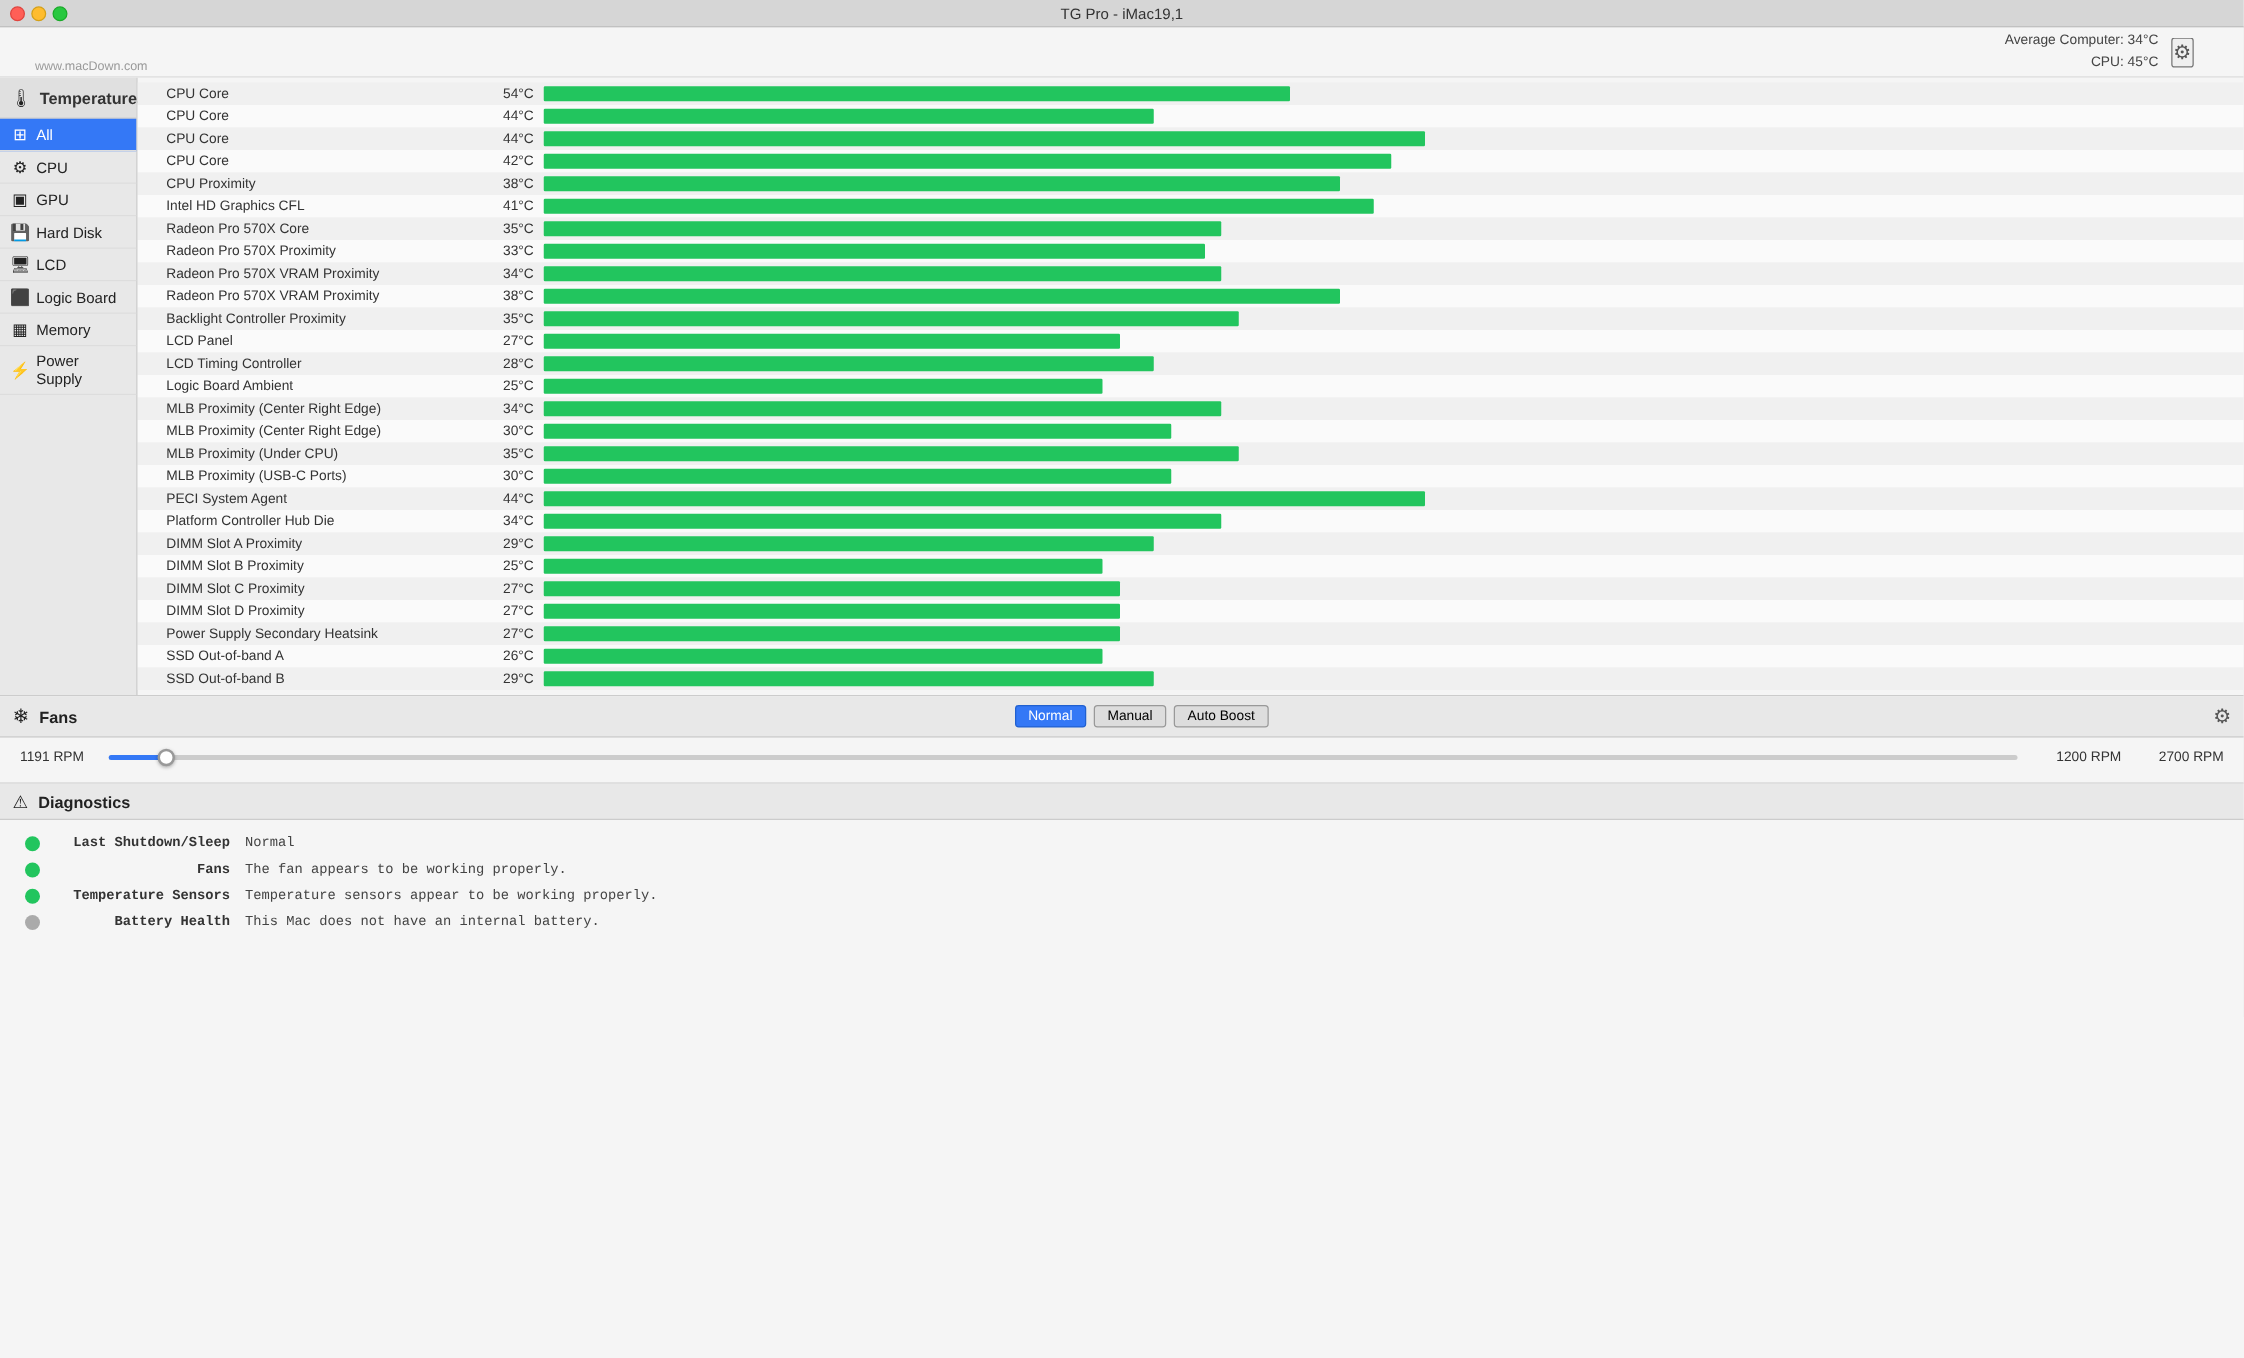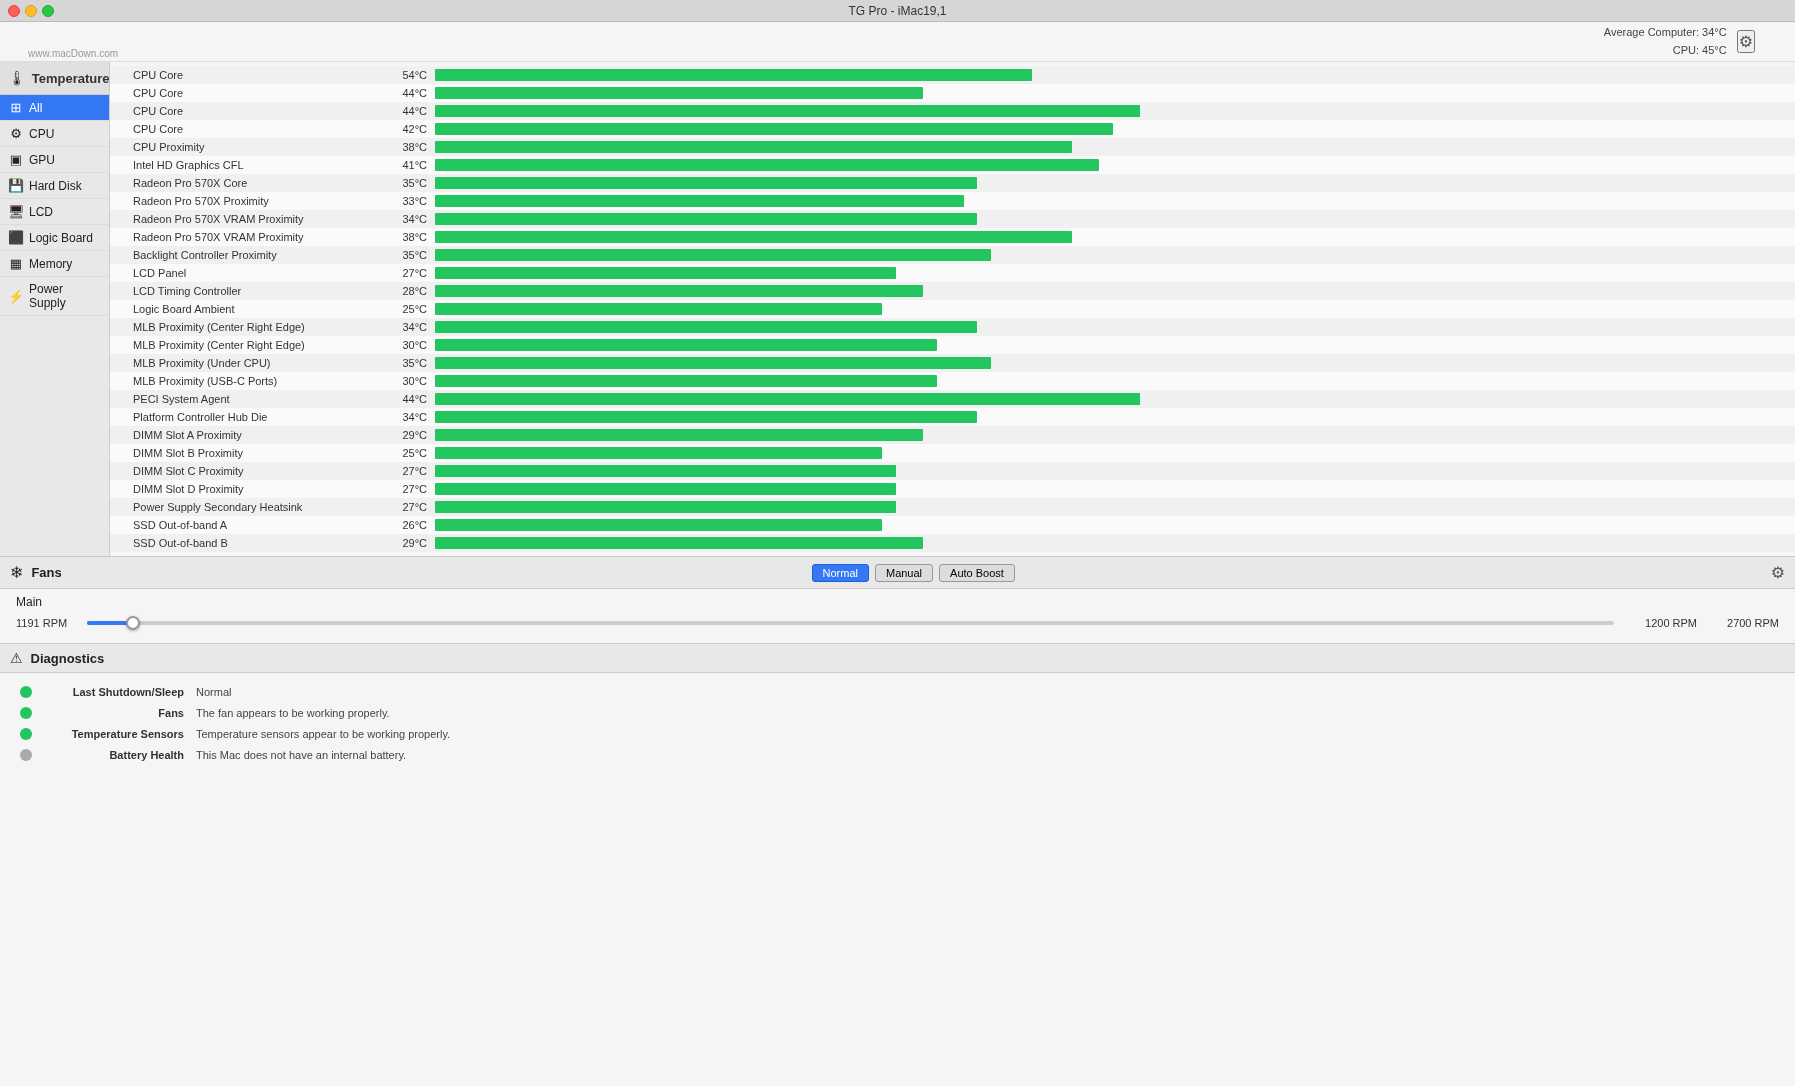--- a/index.html
+++ b/index.html
@@ -274,20 +274,21 @@
       gap: 8px;
     }
     .diag-content {
       padding: 8px 20px;
     }
     .diag-row {
       display: flex;
       align-items: center;
       padding: 4px 0;
       gap: 12px;
+      font-family: Liberation Mono, monospace;
     }
     .diag-dot {
       width: 12px;
       height: 12px;
       border-radius: 50%;
       margin-top: 1px;
       flex-shrink: 0;
     }
     .diag-dot.green { background: #22c55e; }
     .diag-dot.gray { background: #aaa; }
@@ -584,21 +585,20 @@
       </div>
       <div class="fans-header-right" id="fan-mode-btns">
       <button class="fan-mode-btn active">Normal</button>
           <button class="fan-mode-btn">Manual</button>
           <button class="fan-mode-btn">Auto Boost</button>
         </div>
       <button style="background:none;border:none;font-size:16px;cursor:pointer;color:#555;margin-left:6px;">⚙</button>
     </div>
     <div class="fans-content" id="fans-content">
     <div>
-    <div class="fan-name">Main</div>
     <div class="fan-speed-row">
       <span class="fan-speed-label">1191 RPM</span>
       <div class="fan-slider-container">
         <div class="fan-slider-track">
           <div class="fan-slider-fill" style="width:3%;"></div>
           <div class="fan-slider-thumb" style="left:3%;"></div>
         </div>
       </div>
       <div style="display:flex; gap:30px; align-items:center;margin-left:11px;">
         <span class="fan-speed-label">1200 RPM</span>

